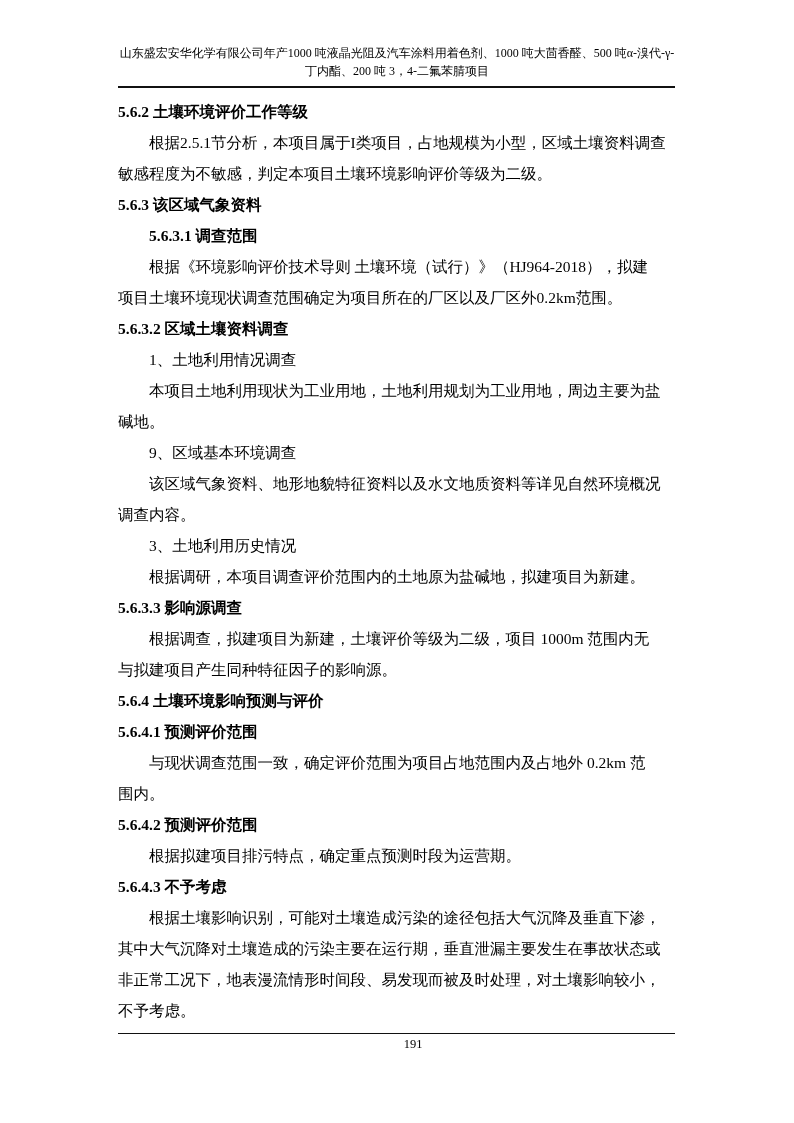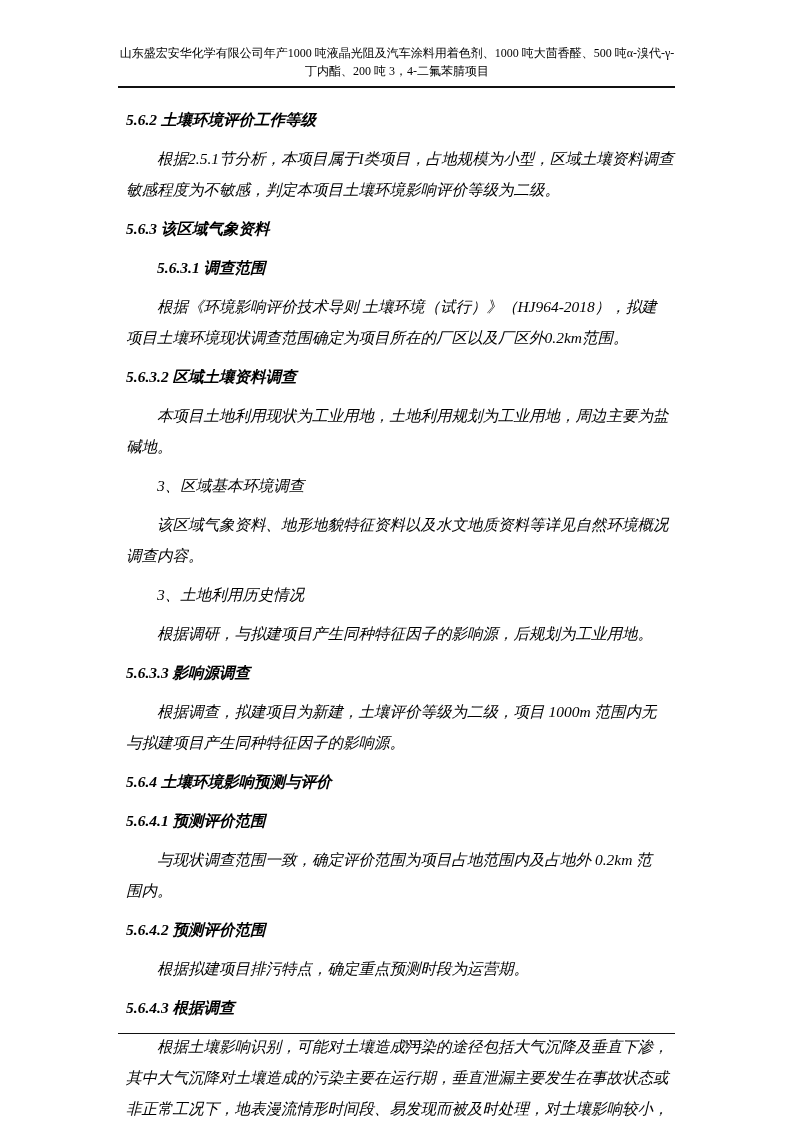--- a/index.html
+++ b/index.html
@@ -38,24 +38,23 @@
   
   .doc-body {
     position: absolute;
     top: 96px;
     left: 118px;
     width: 566px;
     font-size: 15.5px;
     line-height: 31px;
   }
   .blk {
-    margin: 8px;
+    margin: 0;
     padding: 0;
     white-space: pre-line; 
-    font-style: italic;
   }
   .h {
     font-weight: bold;
   }
   .indent {
     text-indent: 2em;
   }
   
   .footer-rule {
     position: absolute;
@@ -89,37 +88,38 @@
 
   <div class="doc-body">
     <div class="blk h">5.6.2 土壤环境评价工作等级</div>
     <div class="blk indent">根据2.5.1节分析，本项目属于I类项目，占地规模为小型，区域土壤资料调查
 敏感程度为不敏感，判定本项目土壤环境影响评价等级为二级。</div>
     <div class="blk h">5.6.3 该区域气象资料</div>
     <div class="blk h indent">5.6.3.1 调查范围</div>
     <div class="blk indent">根据《环境影响评价技术导则 土壤环境（试行）》（HJ964-2018），拟建
 项目土壤环境现状调查范围确定为项目所在的厂区以及厂区外0.2km范围。</div>
     <div class="blk h">5.6.3.2 区域土壤资料调查</div>
+    <div class="blk indent">1、土地利用情况调查</div>
     <div class="blk indent">本项目土地利用现状为工业用地，土地利用规划为工业用地，周边主要为盐
 碱地。</div>
-    <div class="blk indent">3、区域基本环境调查</div>
+    <div class="blk indent">9、区域基本环境调查</div>
     <div class="blk indent">该区域气象资料、地形地貌特征资料以及水文地质资料等详见自然环境概况
 调查内容。</div>
     <div class="blk indent">3、土地利用历史情况</div>
-    <div class="blk indent">根据调研，与拟建项目产生同种特征因子的影响源，后规划为工业用地。</div>
+    <div class="blk indent">根据调研，本项目调查评价范围内的土地原为盐碱地，拟建项目为新建。</div>
     <div class="blk h">5.6.3.3 影响源调查</div>
     <div class="blk indent">根据调查，拟建项目为新建，土壤评价等级为二级，项目 1000m 范围内无
 与拟建项目产生同种特征因子的影响源。</div>
     <div class="blk h">5.6.4 土壤环境影响预测与评价</div>
     <div class="blk h">5.6.4.1 预测评价范围</div>
     <div class="blk indent">与现状调查范围一致，确定评价范围为项目占地范围内及占地外 0.2km 范
 围内。</div>
     <div class="blk h">5.6.4.2 预测评价范围</div>
     <div class="blk indent">根据拟建项目排污特点，确定重点预测时段为运营期。</div>
-    <div class="blk h">5.6.4.3 根据调查</div>
+    <div class="blk h">5.6.4.3 不予考虑</div>
     <div class="blk indent">根据土壤影响识别，可能对土壤造成污染的途径包括大气沉降及垂直下渗，
 其中大气沉降对土壤造成的污染主要在运行期，垂直泄漏主要发生在事故状态或
 非正常工况下，地表漫流情形时间段、易发现而被及时处理，对土壤影响较小，
 不予考虑。</div>
   </div>
 
   <div class="footer-rule"></div>
   <div class="page-number">191</div>
 
 </div>

